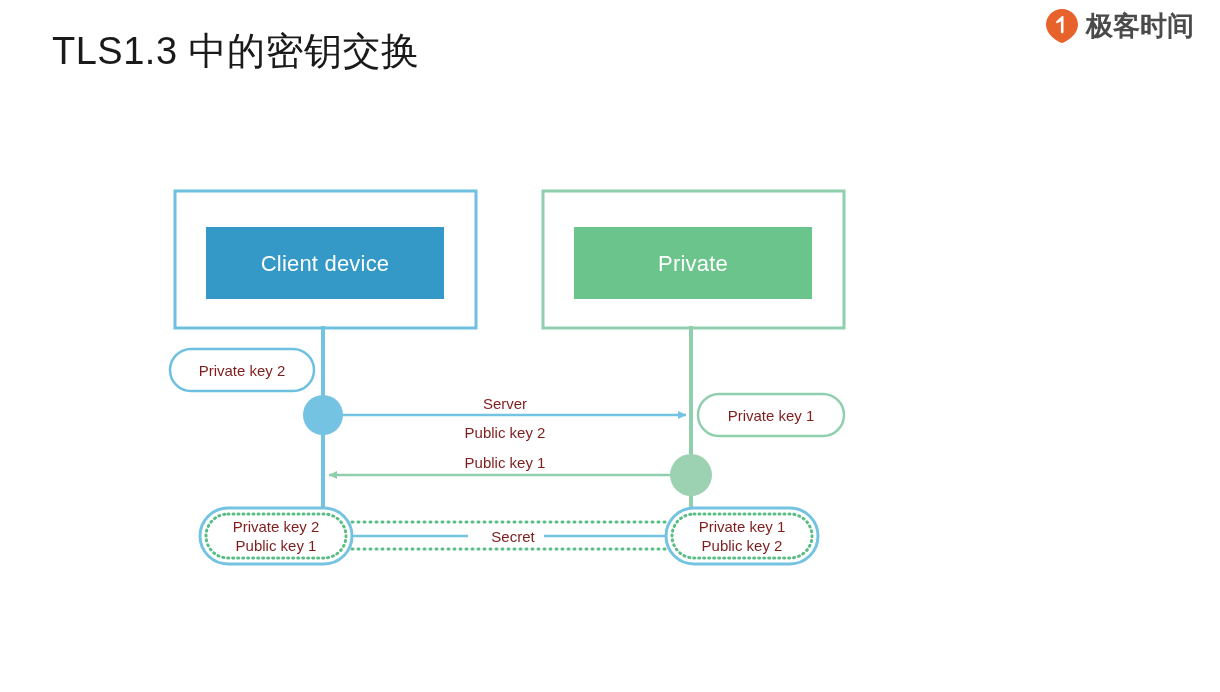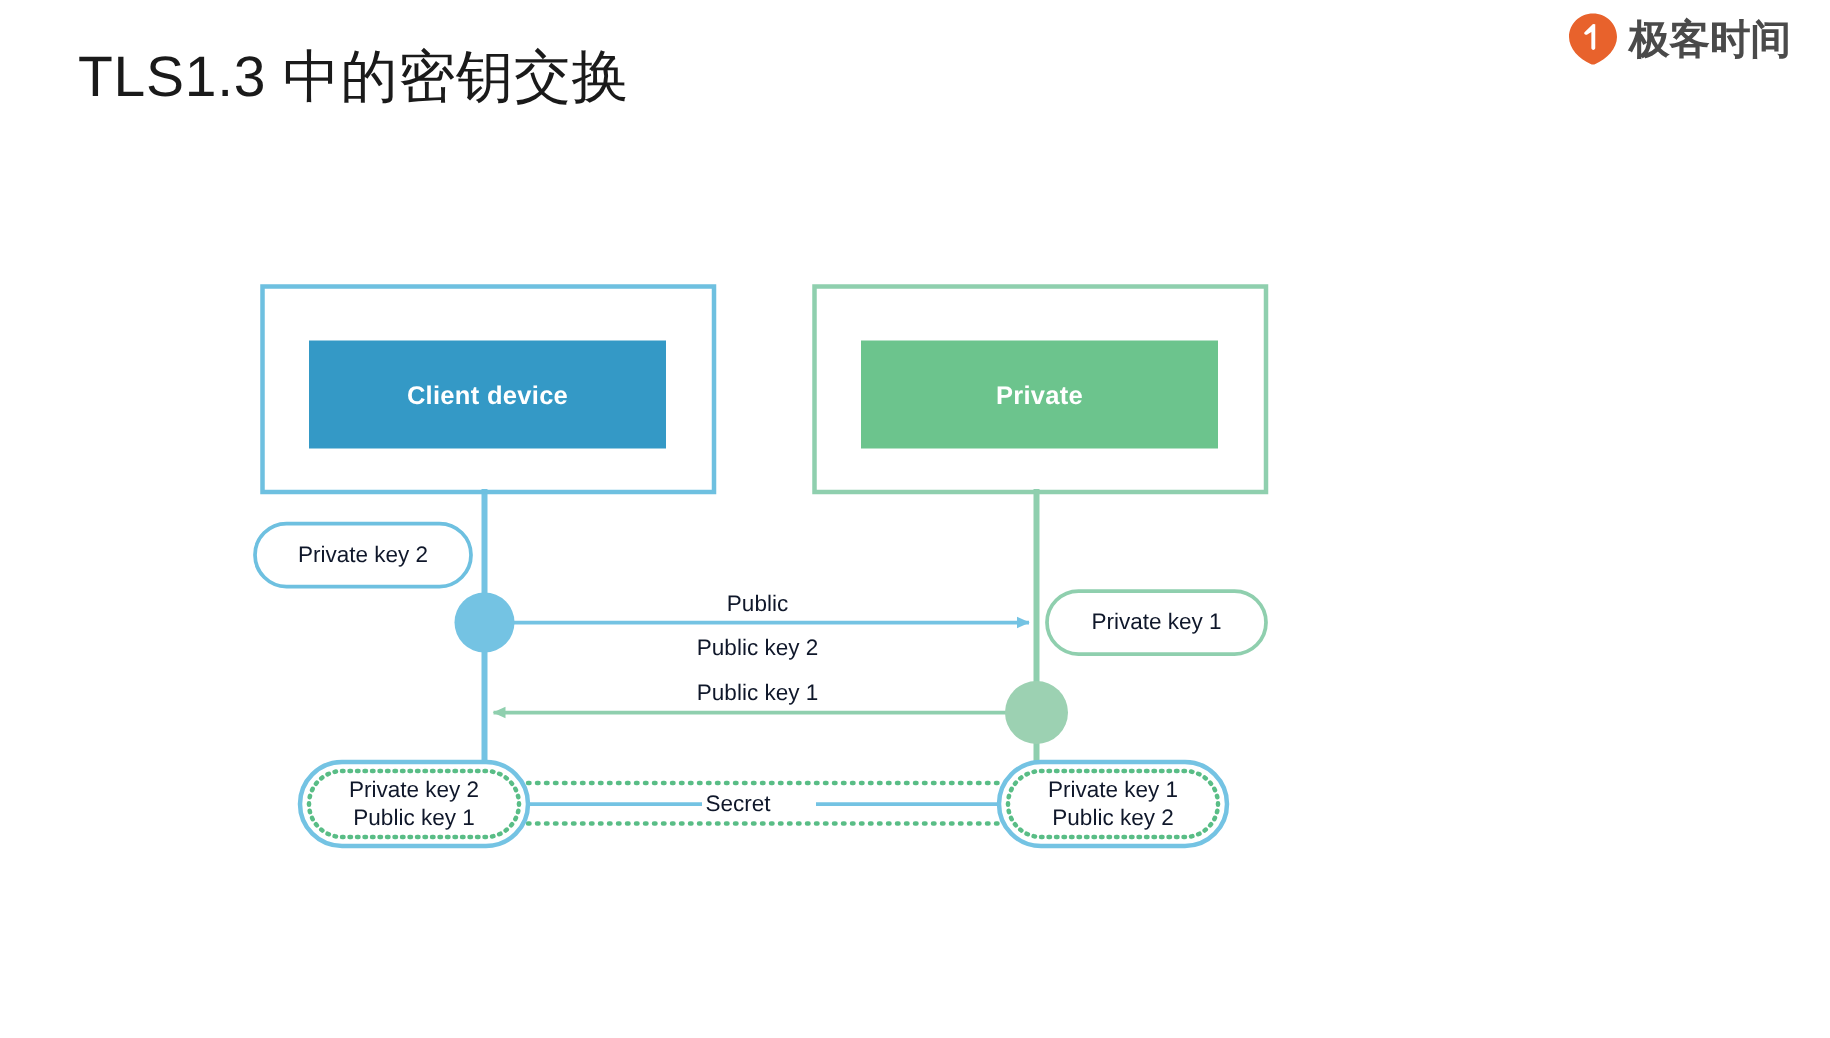--- a/index.html
+++ b/index.html
@@ -56,25 +56,25 @@
     top: 0;
     width: 1220px;
     height: 692px;
   }
   .diagram svg { display: block; }
 
   
   .lbl {
     position: absolute;
     white-space: nowrap;
-    color: #0f172a;
+    color: #7f1d1d;
   }
   .node-label {
-    font-size: 17px;
-    font-weight: 700;
+    font-size: 22px;
+    font-weight: 400;
     color: #ffffff;
     letter-spacing: 0.2px;
   }
   .pill-label {
     font-size: 15px;
     font-weight: 400;
   }
   .pill-label-2 {
     font-size: 15px;
     font-weight: 400;
@@ -143,27 +143,27 @@
 </div>
 
 <div class="lbl node-label center-xy" style="left:325px; top:264px;">Client device</div>
 
 <div class="lbl node-label center-xy" style="left:693px; top:264px;">Private</div>
 
 <div class="lbl pill-label center-xy" style="left:242px; top:370px;">Private key 2</div>
 
 <div class="lbl pill-label center-xy" style="left:771px; top:415px;">Private key 1</div>
 
-<div class="lbl msg-label center-xy" style="left:505px; top:403px;">Public</div>
+<div class="lbl msg-label center-xy" style="left:505px; top:403px;">Server</div>
 
 <div class="lbl msg-label center-xy" style="left:505px; top:432px;">Public key 2</div>
 
 <div class="lbl msg-label center-xy" style="left:505px; top:462px;">Public key 1</div>
 
-<div class="lbl msg-label center-xy" style="left:492px; top:536px;">Secret</div>
+<div class="lbl msg-label center-xy" style="left:513px; top:536px;">Secret</div>
 
 <div class="lbl pill-label-2 center-xy" style="left:276px; top:536px;">
   <div>Private key 2</div>
   <div>Public key 1</div>
 </div>
 
 <div class="lbl pill-label-2 center-xy" style="left:742px; top:536px;">
   <div>Private key 1</div>
   <div>Public key 2</div>
 </div>

